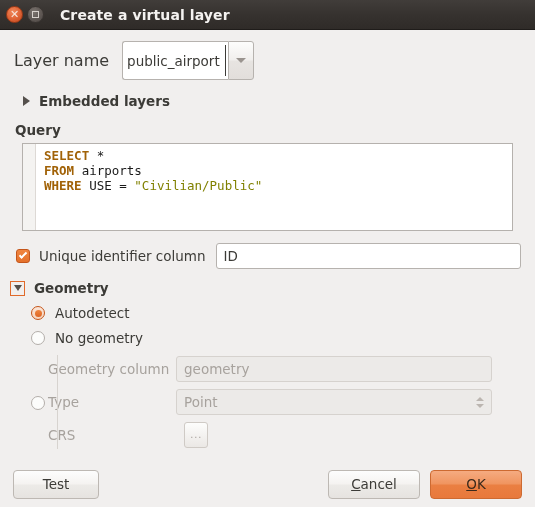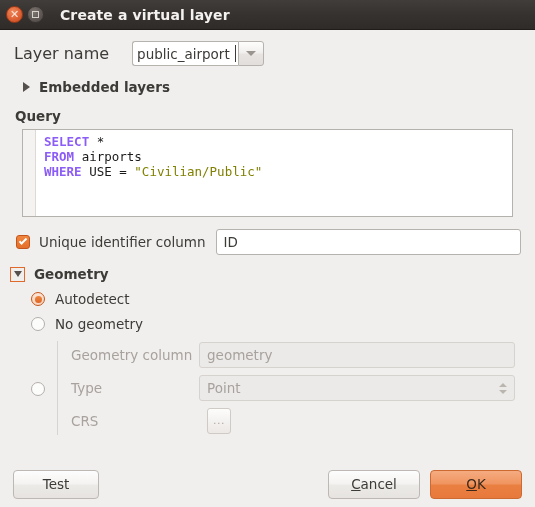--- a/index.html
+++ b/index.html
@@ -77,22 +77,22 @@
   
   .row-layername {
     display: flex;
     align-items: center;
     padding: 11px 0 0 14px;
   }
   .row-layername .lbl { font-size: 16px; }
 
   .combo {
     display: flex;
-    margin-left: 23px;
-    height: 25px;
+    margin-left: 13px;
+    height: 39px;
   }
   .combo .cbox-text {
     width: 106px;
     background: #ffffff;
     border: 1px solid #b6b2ae;
     border-right: none;
     border-radius: 3px 0 0 3px;
     padding: 0 4px;
     font-size: 13.5px;
     display: flex;
@@ -158,21 +158,21 @@
   }
   .query-code {
     flex: 1;
     font-family: "DejaVu Sans Mono", "Liberation Mono", monospace;
     font-size: 12.5px;
     line-height: 15px;
     padding: 4px 0 0 8px;
     white-space: pre;
     color: #1a1a1a;
   }
-  .kw { color: #8b5cf6; font-weight: bold; }
+  .kw { color: #a16207; font-weight: bold; }
   .str { color: #808000; }
 
   
   .row-uid {
     display: flex;
     align-items: center;
     padding-left: 16px;
     margin-top: 12px;
   }
   .checkbox {
@@ -254,21 +254,21 @@
     width: 7px; height: 7px;
     border-radius: 50%;
     background: linear-gradient(to bottom, #ef8540 0%, #dd6523 100%);
   }
   .radio-row .lbl { margin-left: 10px; font-size: 13.5px; }
 
   
   .geom-block {
     position: relative;
     margin-top: 9px;
-    padding-left: 36px;
+    padding-left: 13px;
     height: 96px;
   }
   .geom-block .radio-anchor {
     position: absolute;
     left: 31px;
     top: 41px;
   }
   .geom-sep {
     position: absolute;
     left: 57px;

